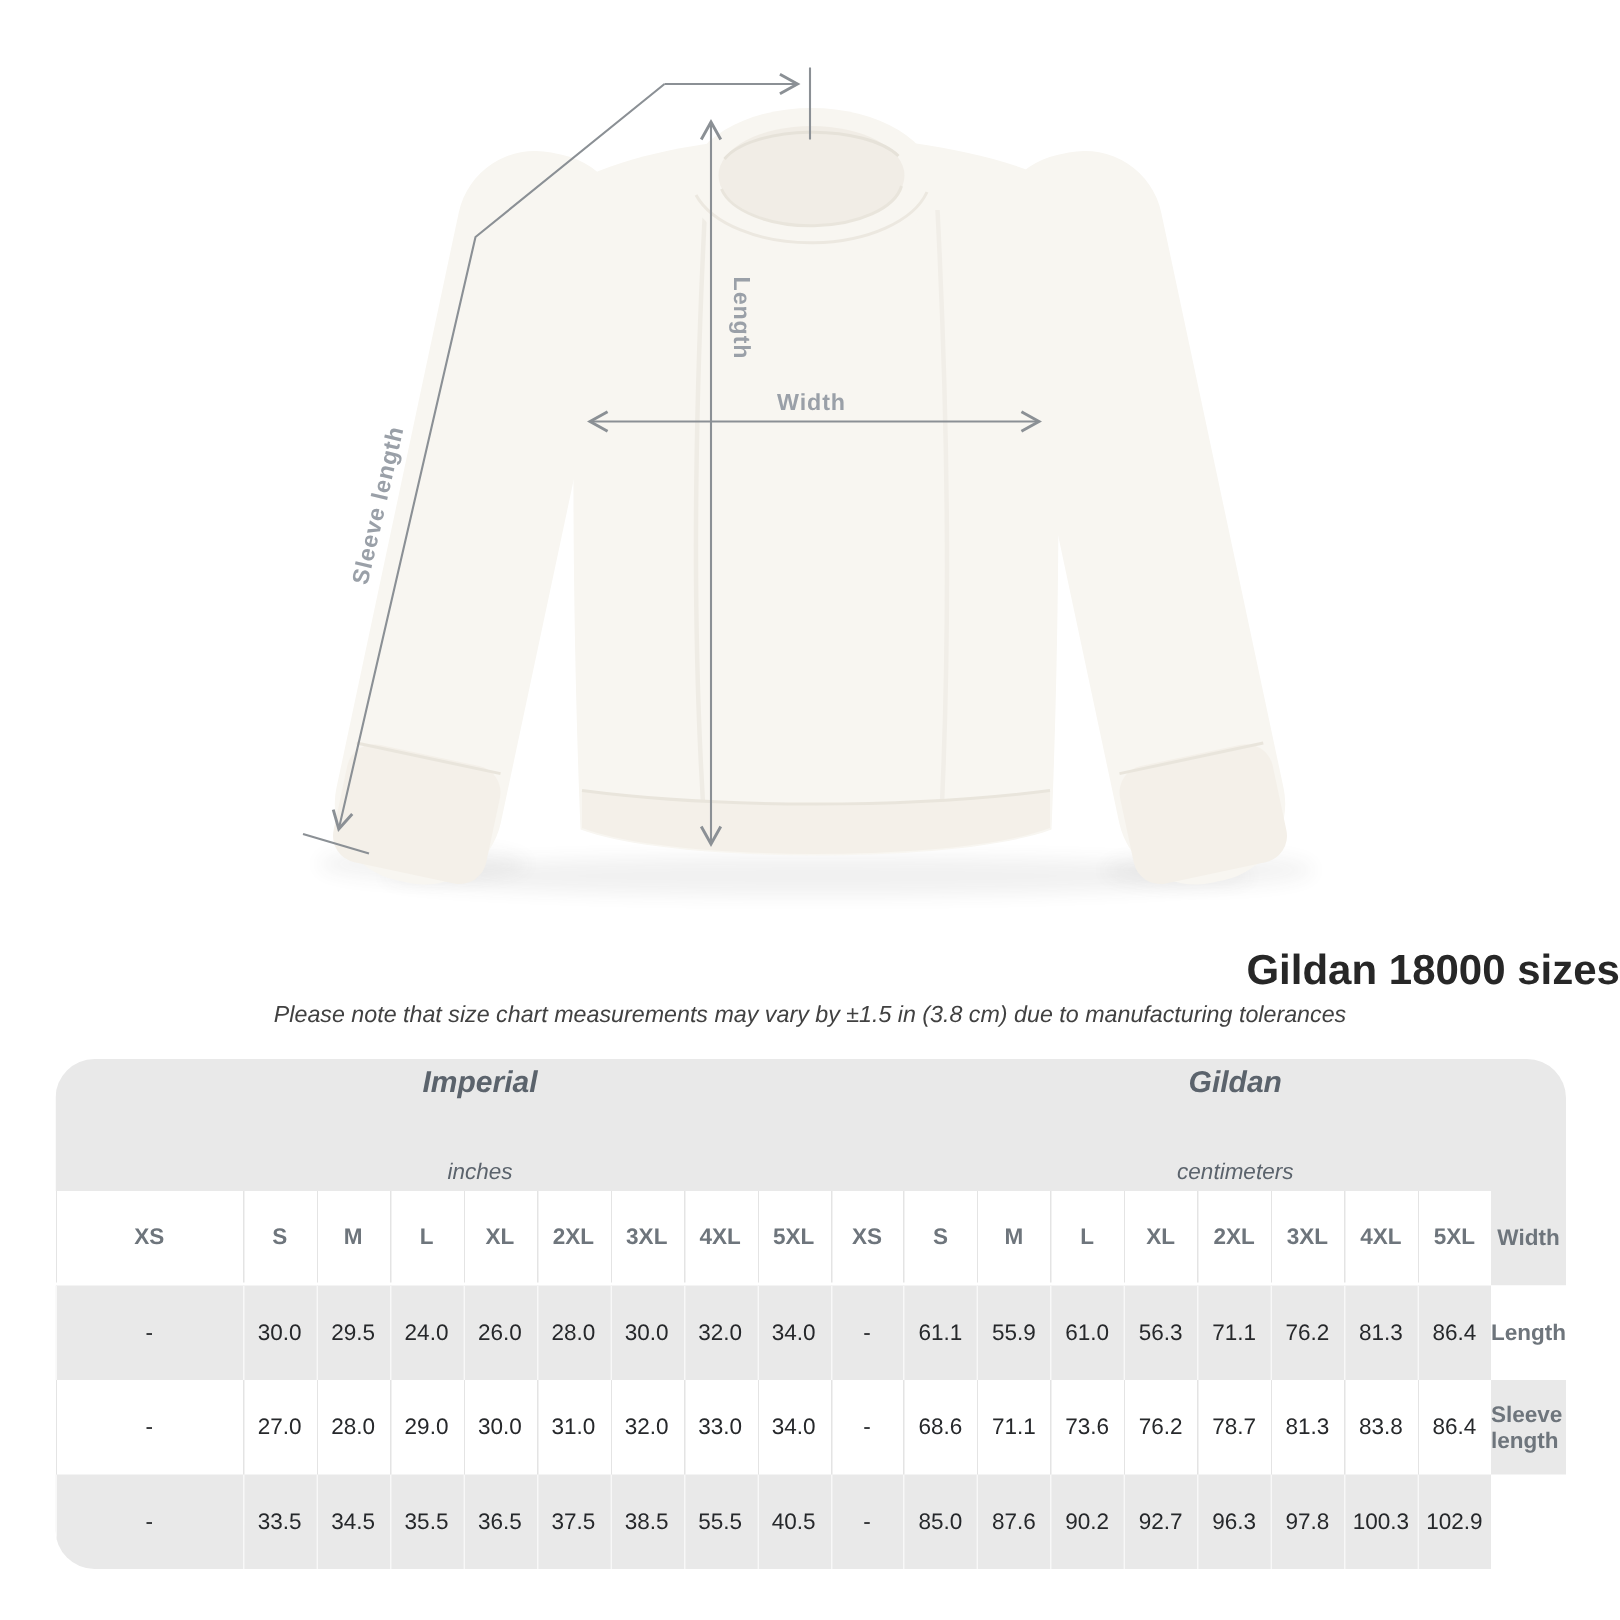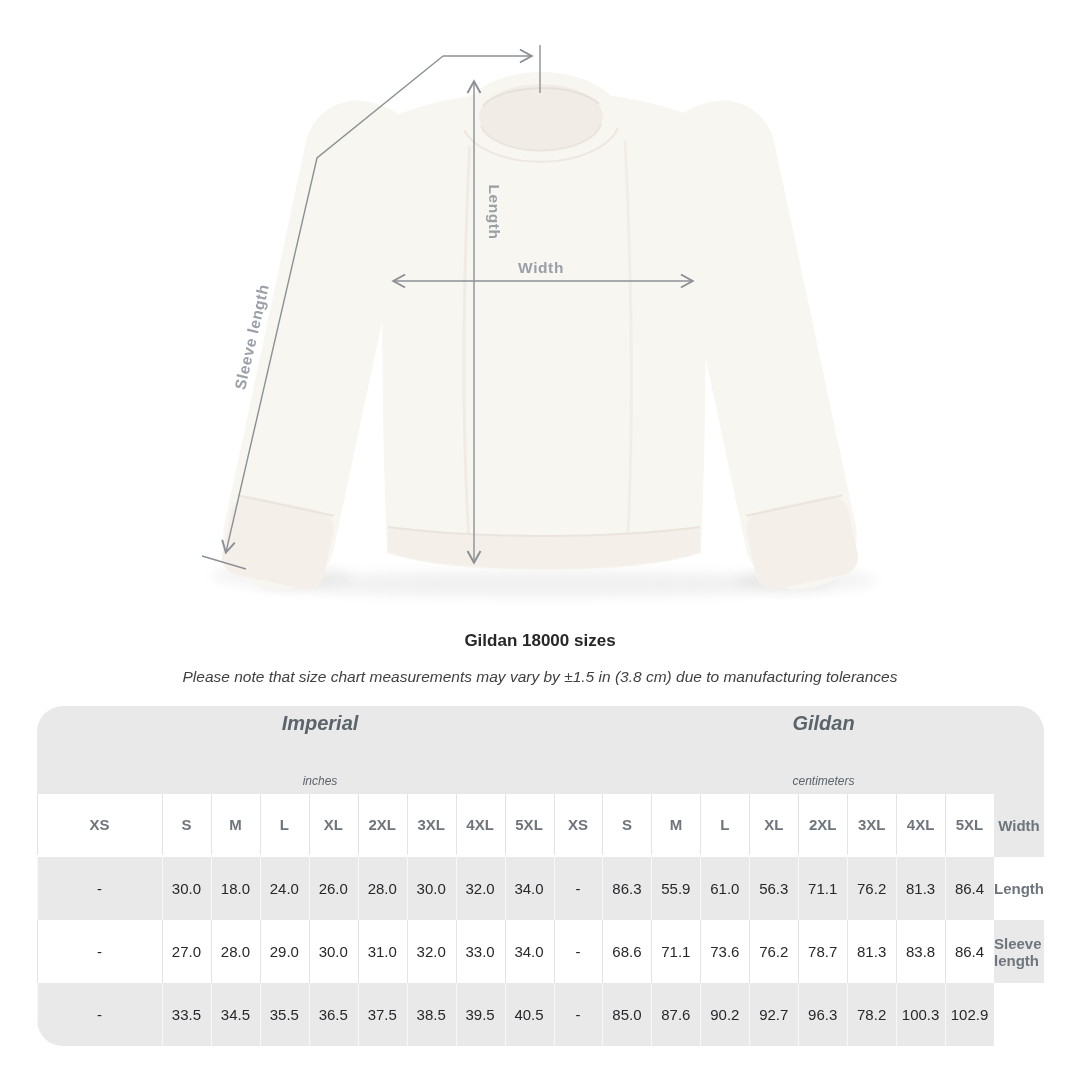--- a/index.html
+++ b/index.html
@@ -9,38 +9,38 @@
     font-family:"Liberation Sans", sans-serif; overflow:hidden;
   }
   
   .diagram { position:absolute; top:0; left:0; width:1080px; height:620px; }
   .measure-label {
     font-family:"Liberation Sans", sans-serif;
     font-size:15.5px; font-weight:bold; letter-spacing:.6px;
   }
   
   .title {
-    position:absolute; top:631px; left:0; width:100%; text-align:center;
-    font-size:17px; font-weight:bold; color:#272727;
+    position:absolute; top:631px; left:0; width:100%; text-align:right;
+    font-size:28px; font-weight:bold; color:#272727;
   }
   .subtitle {
     position:absolute; top:668px; left:0; width:100%; text-align:center;
     font-size:15.5px; font-style:italic; color:#414141;
   }
   
   .size-table {
     position:absolute; top:706px; left:37px; width:1007px;
     border-radius:26px; overflow:hidden;
   }
   .band { display:flex; height:88px; background:#e9e9e9; }
   .band-section { display:flex; flex-direction:column; align-items:center; justify-content:center;gap:36px; }
   .band-left  { width:566px; }
   .band-right { width:441px; }
   .band-title { font-size:20px; font-weight:bold; font-style:italic; color:#5b636c; }
-  .band-unit  { font-size:12px; font-style:italic; color:#5b636c; margin-top:3px; }
+  .band-unit  { font-size:15px; font-style:italic; color:#5b636c; margin-top:3px; }
   .grid { display:grid; grid-template-columns:125px repeat(18, 1fr); }
   .cell {
     display:flex; align-items:center; justify-content:center;
     font-size:15px; background:#ffffff;
   }
   .cell.head      { height:61px; font-weight:bold; color:#6e757c; }
   .cell.row-label { height:63px; font-weight:bold; color:#6e757c; }
   .cell.data      { height:63px; color:#26282b; }
   .cell.shade     { background:#e9e9e9; }
   .cell:not(.shade):not(.label-col) { box-shadow: inset 1px 0 0 #e4e4e4; }
@@ -145,29 +145,29 @@
         <div class="cell head">M</div>
         <div class="cell head">L</div>
         <div class="cell head">XL</div>
         <div class="cell head">2XL</div>
         <div class="cell head">3XL</div>
         <div class="cell head">4XL</div>
         <div class="cell head">5XL</div>
         <div class="cell row-label label-col shade">Width</div>
         <div class="cell data shade">-</div>
         <div class="cell data shade">30.0</div>
-        <div class="cell data shade">18.0</div>
+        <div class="cell data shade">29.5</div>
         <div class="cell data shade">24.0</div>
         <div class="cell data shade">26.0</div>
         <div class="cell data shade">28.0</div>
         <div class="cell data shade">30.0</div>
         <div class="cell data shade">32.0</div>
         <div class="cell data shade">34.0</div>
         <div class="cell data shade">-</div>
-        <div class="cell data shade">86.3</div>
+        <div class="cell data shade">61.1</div>
         <div class="cell data shade">55.9</div>
         <div class="cell data shade">61.0</div>
         <div class="cell data shade">56.3</div>
         <div class="cell data shade">71.1</div>
         <div class="cell data shade">76.2</div>
         <div class="cell data shade">81.3</div>
         <div class="cell data shade">86.4</div>
         <div class="cell row-label label-col">Length</div>
         <div class="cell data">-</div>
         <div class="cell data">27.0</div>
@@ -188,27 +188,27 @@
         <div class="cell data">83.8</div>
         <div class="cell data">86.4</div>
         <div class="cell row-label label-col shade">Sleeve length</div>
         <div class="cell data shade">-</div>
         <div class="cell data shade">33.5</div>
         <div class="cell data shade">34.5</div>
         <div class="cell data shade">35.5</div>
         <div class="cell data shade">36.5</div>
         <div class="cell data shade">37.5</div>
         <div class="cell data shade">38.5</div>
-        <div class="cell data shade">39.5</div>
+        <div class="cell data shade">55.5</div>
         <div class="cell data shade">40.5</div>
         <div class="cell data shade">-</div>
         <div class="cell data shade">85.0</div>
         <div class="cell data shade">87.6</div>
         <div class="cell data shade">90.2</div>
         <div class="cell data shade">92.7</div>
         <div class="cell data shade">96.3</div>
-        <div class="cell data shade">78.2</div>
+        <div class="cell data shade">97.8</div>
         <div class="cell data shade">100.3</div>
         <div class="cell data shade">102.9</div>
       </div>
   </div>
 
 </div>
 
 </body></html>

